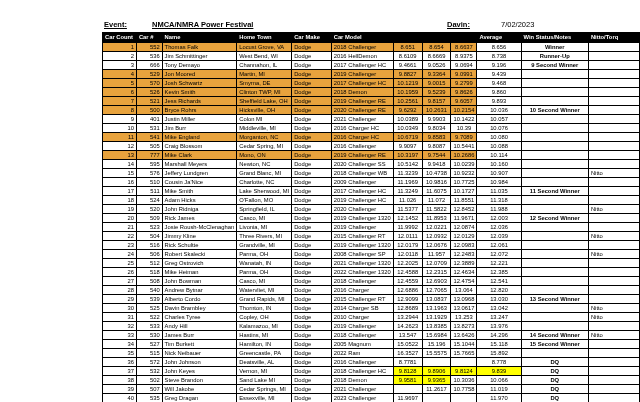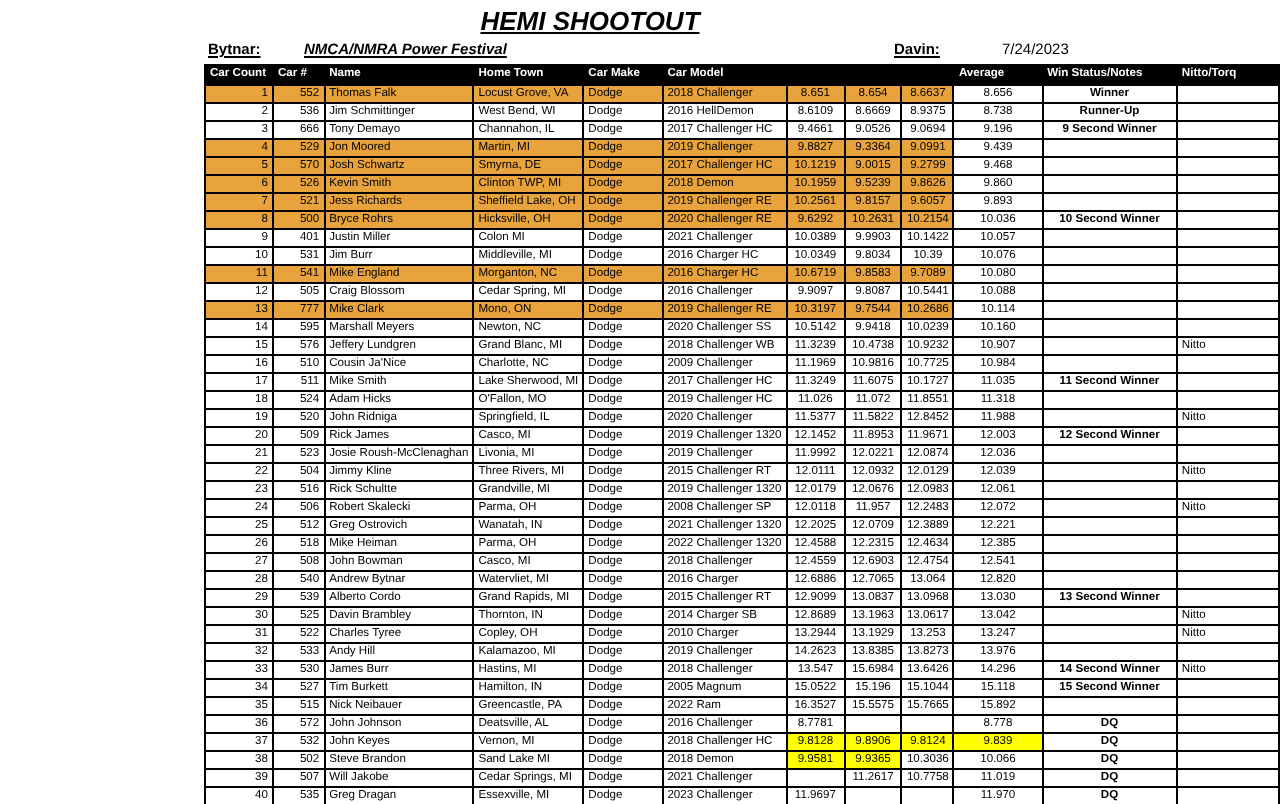--- a/index.html
+++ b/index.html
@@ -3,43 +3,42 @@
 <meta charset="utf-8">
 <style>
   html,body{margin:0;padding:0;background:#fff;}
   .page{position:relative;width:640px;height:402px;background:#ffffff;overflow:hidden;
         font-family:"Liberation Sans",sans-serif;color:#000;}
   .page-title{position:absolute;top:3px;left:0;width:590px;text-align:center;
         font-size:13px;font-weight:bold;font-style:italic;text-decoration:underline;}
   .meta-label{position:absolute;font-size:7.5px;font-weight:bold;text-decoration:underline;white-space:nowrap;}
   .meta-value{position:absolute;font-size:7.5px;white-space:nowrap;}
   #event-label{left:104px;top:20px;}
-  #event-value{left:152px;top:20px;font-weight:bold;text-decoration:underline;font-style:italic;}
+  #event-value{left:152px;top:20px;font-weight:bold;text-decoration:underline;}
   #date-label{left:447px;top:20px;}
   #date-value{left:501px;top:20px;font-weight:normal;}
   table.sheet{position:absolute;left:102px;top:32px;border-collapse:collapse;table-layout:fixed;}
   table.sheet th{background:#000;color:#fff;font-size:5.8px;font-weight:bold;text-align:left;
         padding:0 2px;height:9px;line-height:9px;white-space:nowrap;overflow:hidden;border:0.5px solid #000;}
   table.sheet td{font-size:5.8px;height:8px;line-height:8px;padding:0 2px;border:0.5px solid #000;
         white-space:nowrap;overflow:hidden;}
   td.num{text-align:right;}
   td.txt{text-align:left;}
   td.ctr{text-align:center;}
   td.status{text-align:center;font-weight:bold;}
   td.nitto{border:none;padding-left:4px;text-align:left;}
 </style>
 </head>
 <body>
 
 <div class="page">
-  <div class="page-title">HEMI SHOOTOUT</div>
-  <span class="meta-label" id="event-label">Bytnar:</span>
+  <span class="meta-label" id="event-label">Event:</span>
   <span class="meta-value" id="event-value">NMCA/NMRA Power Festival</span>
   <span class="meta-label" id="date-label">Davin:</span>
-  <span class="meta-value" id="date-value">7/24/2023</span>
+  <span class="meta-value" id="date-value">7/02/2023</span>
 
   <table class="sheet">
     <colgroup>
       <col style="width:34px">
         <col style="width:26px">
         <col style="width:45px">
         <col style="width:50px">
       <col style="width:40px">
         <col style="width:58px">
         <col style="width:29px">

